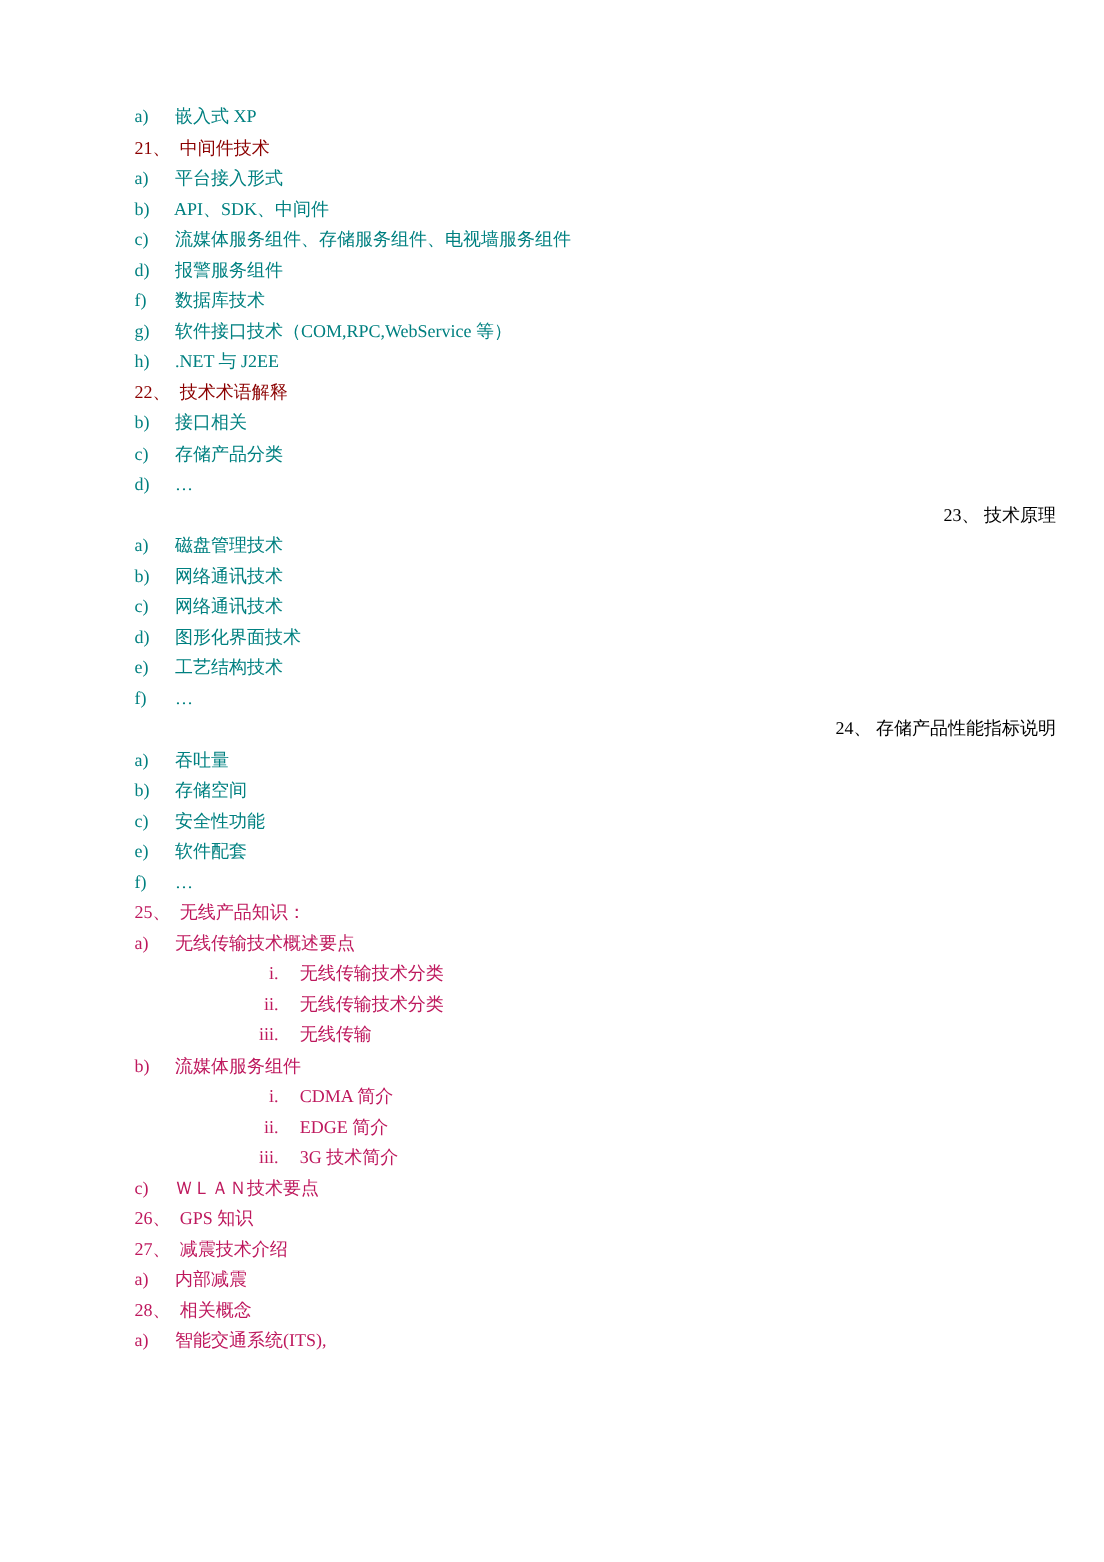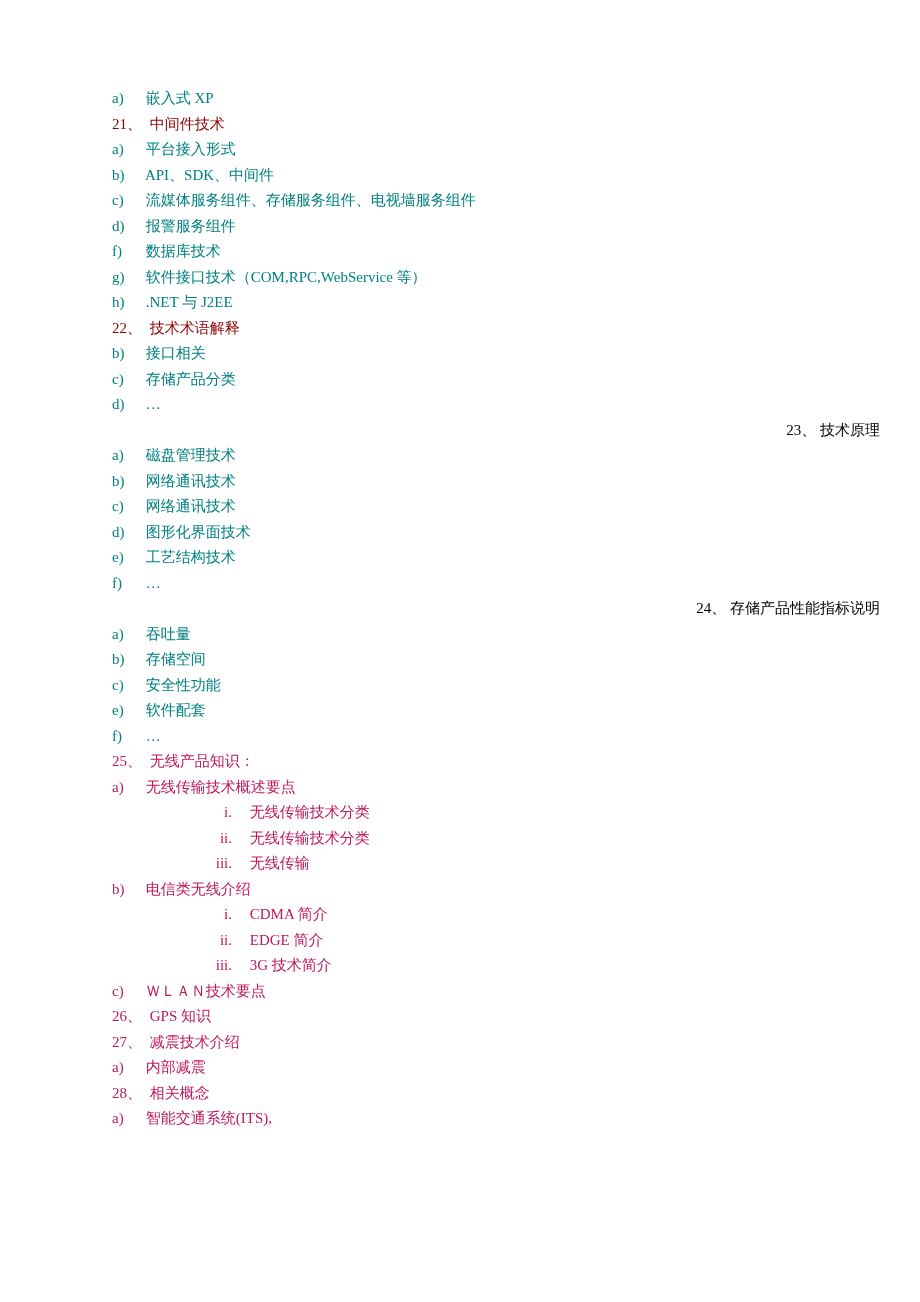--- a/index.html
+++ b/index.html
@@ -52,21 +52,21 @@
     <div class="row lvl2 teal"><span class="num2">a)</span> <span>吞吐量</span></div>
     <div class="row lvl2 teal"><span class="num2">b)</span> <span>存储空间</span></div>
     <div class="row lvl2 teal"><span class="num2">c)</span> <span>安全性功能</span></div>
     <div class="row lvl2 teal"><span class="num2">e)</span> <span>软件配套</span></div>
     <div class="row lvl2 teal"><span class="num2">f)</span> <span>…</span></div>
     <div class="row lvl1 steel"><span class="num">25、</span> <span>无线产品知识：</span></div>
     <div class="row lvl2 steel"><span class="num2">a)</span> <span>无线传输技术概述要点</span></div>
     <div class="row lvl3 steel"><span class="num3">i.</span> <span>无线传输技术分类</span></div>
     <div class="row lvl3 steel"><span class="num3">ii.</span> <span>无线传输技术分类</span></div>
     <div class="row lvl3 steel"><span class="num3">iii.</span> <span>无线传输</span></div>
-    <div class="row lvl2 steel"><span class="num2">b)</span> <span>电信类无线介绍</span></div>
+    <div class="row lvl2 steel"><span class="num2">b)</span> <span>流媒体服务组件</span></div>
     <div class="row lvl3 steel"><span class="num3">i.</span> <span>CDMA 简介</span></div>
     <div class="row lvl3 steel"><span class="num3">ii.</span> <span>EDGE 简介</span></div>
     <div class="row lvl3 steel"><span class="num3">iii.</span> <span>3G 技术简介</span></div>
     <div class="row lvl2 steel"><span class="num2">c)</span> <span>ＷＬＡＮ技术要点</span></div>
     <div class="row lvl1 steel"><span class="num">26、</span> <span>GPS 知识</span></div>
     <div class="row lvl1 steel"><span class="num">27、</span> <span>减震技术介绍</span></div>
     <div class="row lvl2 steel"><span class="num2">a)</span> <span>内部减震</span></div>
     <div class="row lvl1 steel"><span class="num">28、</span> <span>相关概念</span></div>
     <div class="row lvl2 steel"><span class="num2">a)</span> <span>智能交通系统(ITS),</span></div>
   </div>

